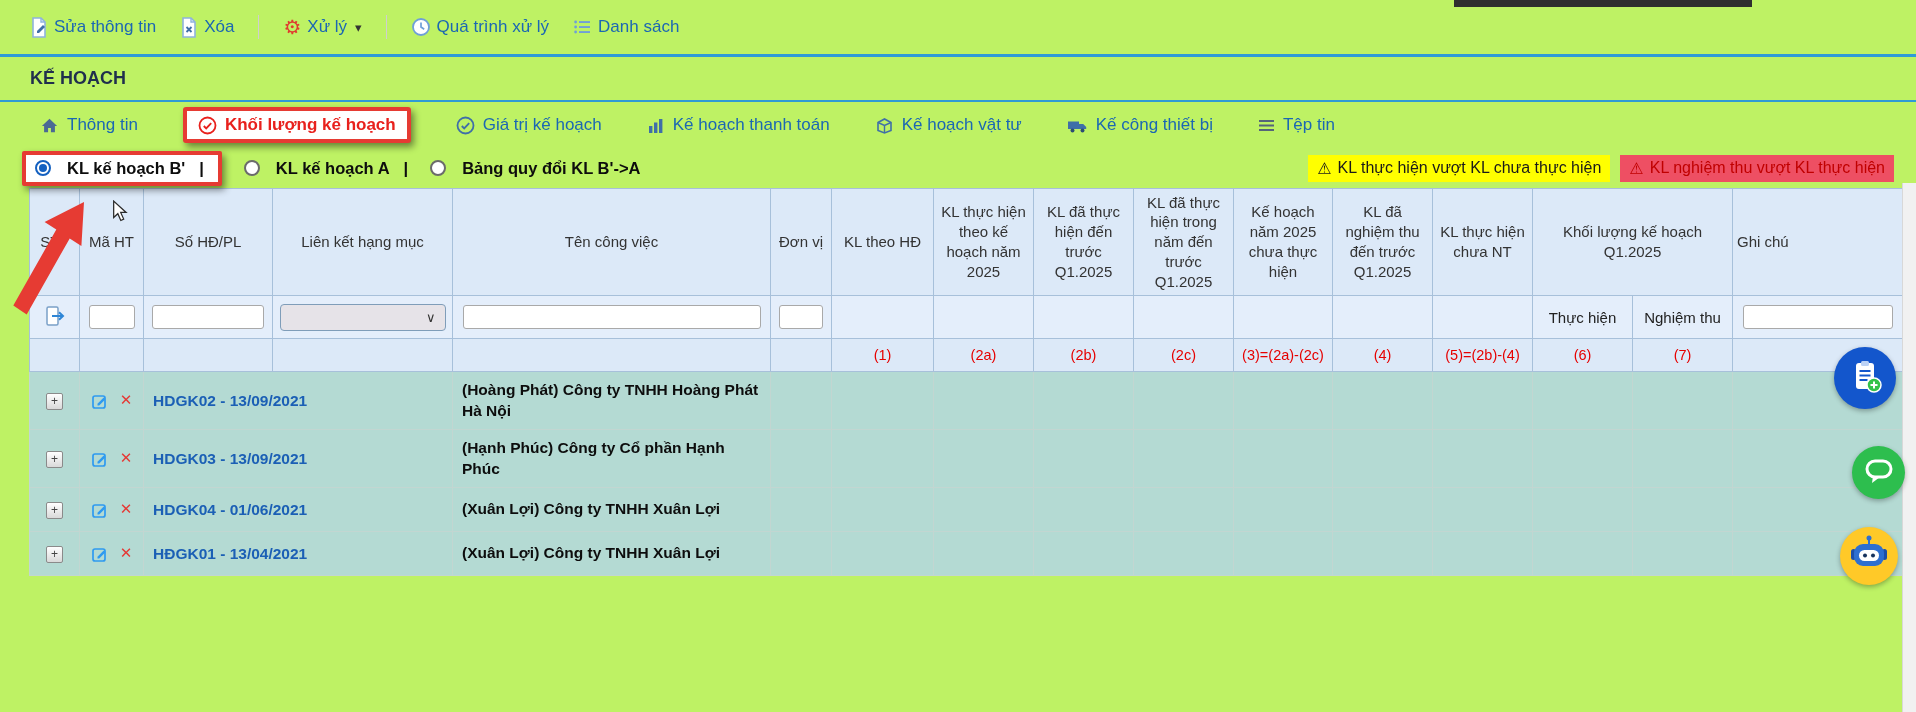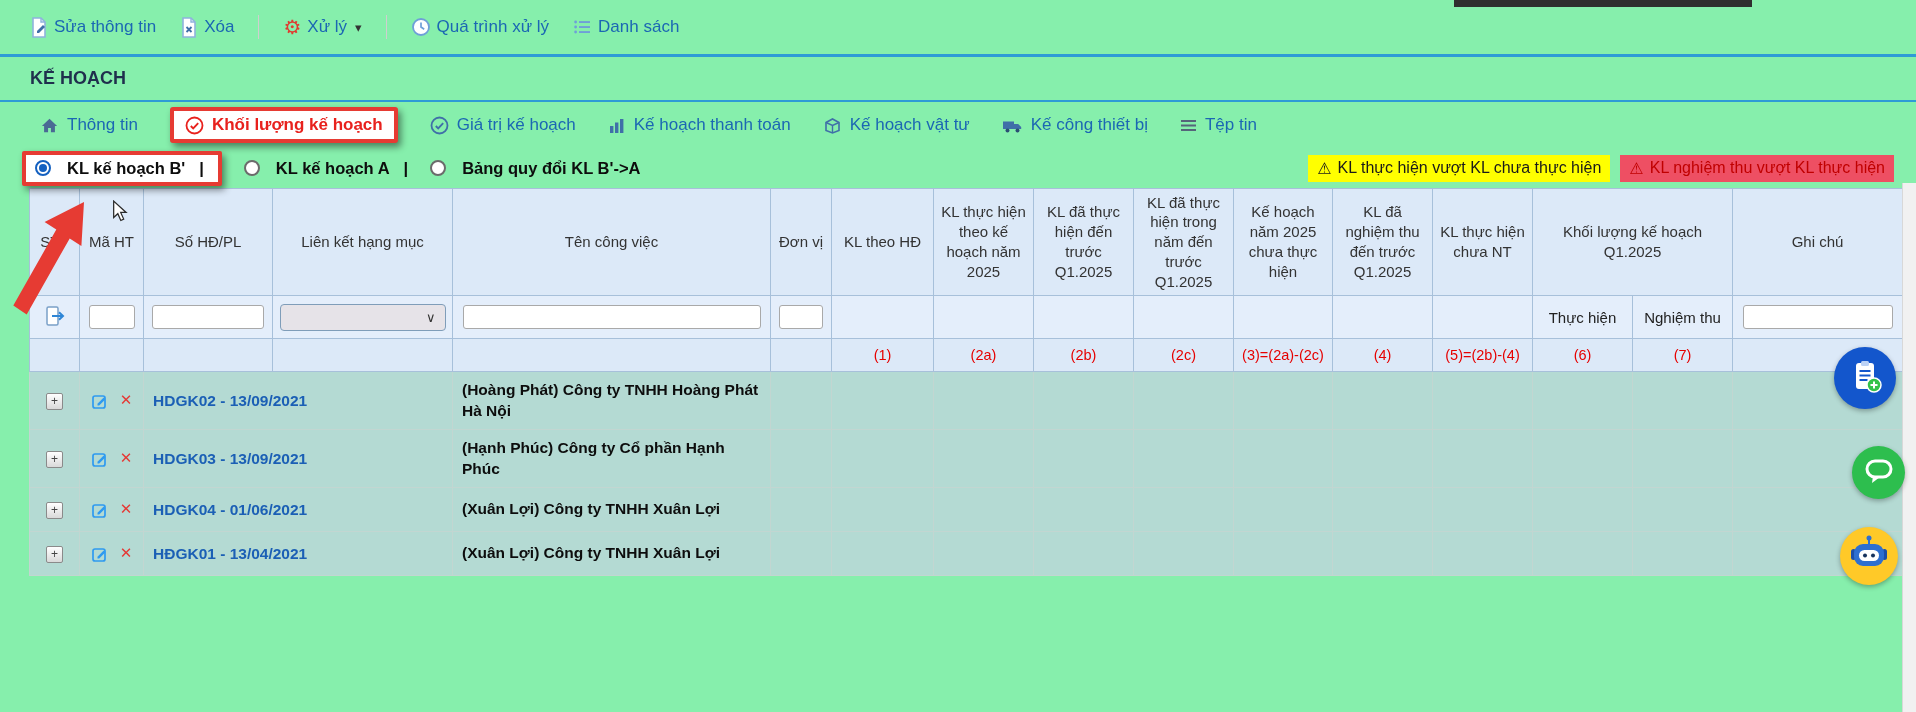--- a/index.html
+++ b/index.html
@@ -1,36 +1,36 @@
 <!DOCTYPE html>
 <html><head>
 <meta charset="utf-8">
 <style>
   html,body{margin:0;padding:0;background:#fff;}
-  #screen{position:relative;width:1916px;height:712px;background:#86efac;overflow:hidden;
+  #screen{position:relative;width:1916px;height:712px;background:#bef264;overflow:hidden;
           font-family:"Liberation Sans","DejaVu Sans",sans-serif;color:#222;}
 
   
   .toolbar{height:54px;display:flex;align-items:center;padding-left:30px;gap:24px;}
   .titem{display:flex;align-items:center;gap:6px;color:#1b67b3;font-size:17px;cursor:pointer;white-space:nowrap;}
   .titem svg{display:block;}
   .tsep{width:1px;height:24px;background:#cfcfcf;}
   .gear-glyph{color:#e03a2f;font-size:20px;line-height:1;}
   .caret-glyph{color:#333;font-size:13px;margin-left:2px;}
 
   .rule1{height:3px;background:#2e9bd6;}
   .rule2{height:2px;background:#2e9bd6;}
 
   
   .titlebar{height:43px;display:flex;align-items:center;padding-left:30px;font-size:18px;font-weight:bold;}
   .title-main{color:#1f2f4d;}
   .title-sub{color:#c5333e;}
 
   
-  .tabsrow{height:46px;display:flex;align-items:center;padding-left:40px;gap:32px;font-size:17px;color:#1b67b3;}
+  .tabsrow{height:46px;display:flex;align-items:center;padding-left:40px;gap:45px;font-size:17px;color:#1b67b3;}
   .tab{display:flex;align-items:center;gap:8px;cursor:pointer;white-space:nowrap;}
   .tab.active{color:#e8211d;font-weight:bold;border:4px solid #e63b33;border-radius:3px;
               padding:4px 11px;background:#fff;box-shadow:3px 4px 7px rgba(0,0,0,.45);}
   .tab .ticon{color:#3f6fa8;display:flex;}
   .tab.active .ticon{color:#e8211d;}
 
   
   .radiorow{height:40px;display:flex;align-items:center;padding-left:22px;font-size:16.5px;font-weight:bold;color:#0d0d0d;}
   .radio-box{display:flex;align-items:center;border:4px solid #e63b33;border-radius:2px;
              padding:4px 14px 4px 9px;background:#fff;box-shadow:3px 4px 7px rgba(0,0,0,.45);}
@@ -44,21 +44,21 @@
   .badge{display:flex;align-items:center;gap:6px;font-size:16px;padding:4px 9px;white-space:nowrap;}
   .badge.yellow{background:#ffff00;color:#1a1a1a;}
   .badge.red{background:#ee4f63;color:#c00000;}
 
   
   .tablewrap{margin-left:29px;width:1873px;}
   table{border-collapse:collapse;table-layout:fixed;width:1873px;font-size:15px;color:#333;}
   th,td{border:1px solid #a7c0da;overflow:hidden;}
   thead th{background:#dce9f8;font-weight:normal;text-align:center;vertical-align:middle;
            padding:3px 4px;line-height:1.32;height:100px;}
-  thead th.ghichu-h{text-align:center;}
+  thead th.ghichu-h{text-align:left;}
   .filter-row td{background:#e4eefb;height:40px;text-align:center;vertical-align:middle;}
   .filter-row .sublab{font-size:15px;color:#222;margin-left:25px;}
   .formula-row td{background:#dce9f8;color:#e60000;text-align:center;height:30px;font-size:14.5px;}
   .finput{border:1px solid #a9a9a9;border-radius:3px;height:24px;background:#fff;box-sizing:border-box;padding:0 4px;font-size:14px;}
   .fselect{display:inline-flex;align-items:center;justify-content:flex-end;height:27px;width:166px;
            background:#e6e3e8;border:1px solid #7f9db9;border-radius:4px;box-sizing:border-box;
            padding-right:9px;color:#333;font-size:13px;cursor:pointer;}
   .exportbtn{display:inline-flex;cursor:pointer;}
 
   .drow td{background:#b4dad3;border:1px solid #c2d6d1;vertical-align:middle;padding:4px 9px;}

